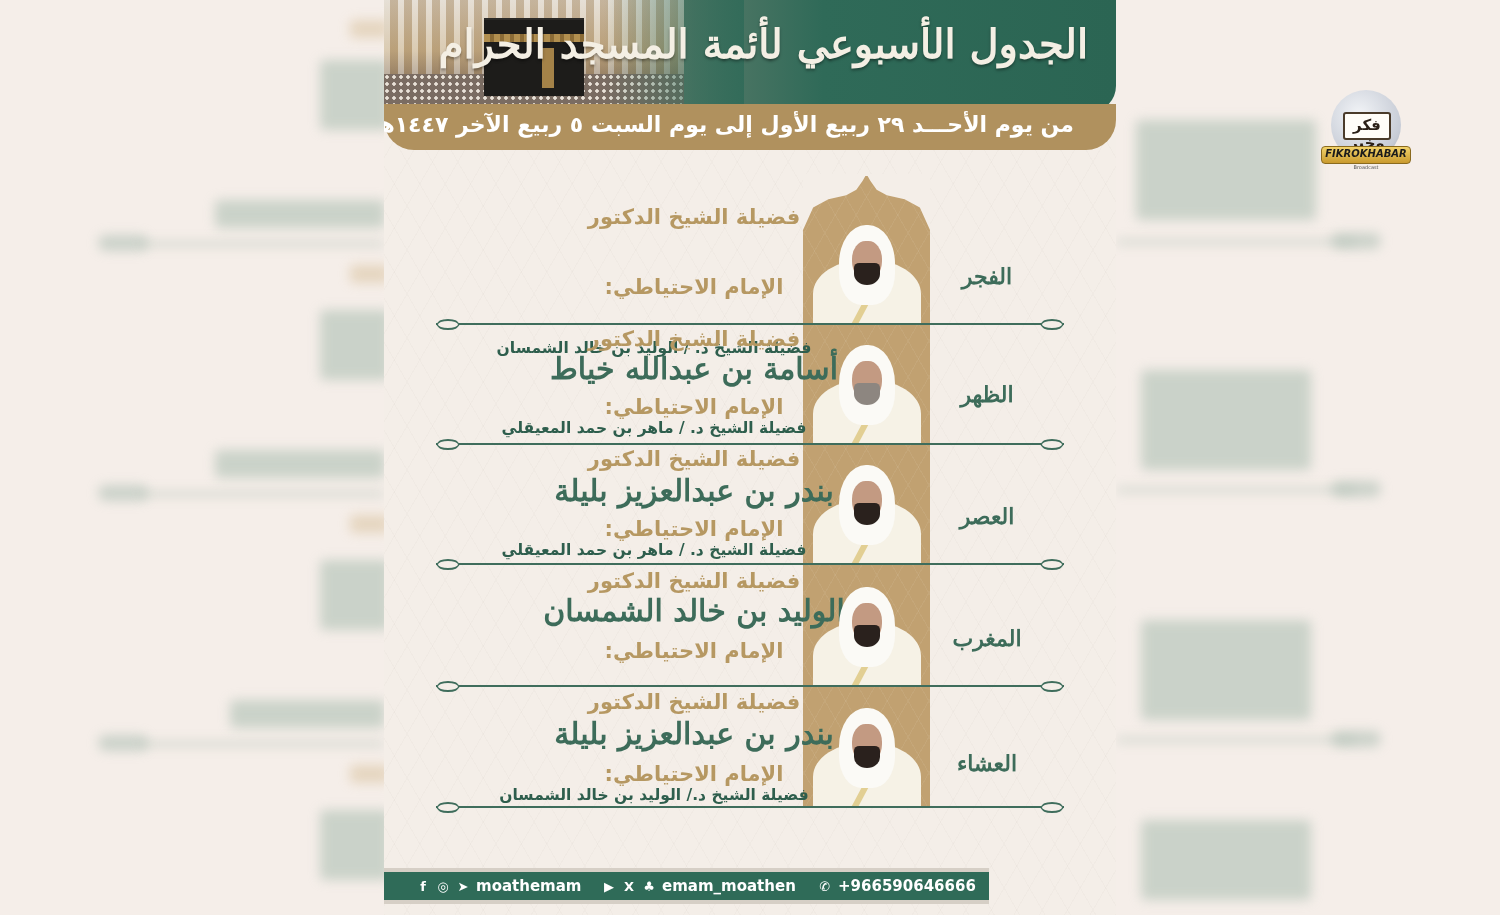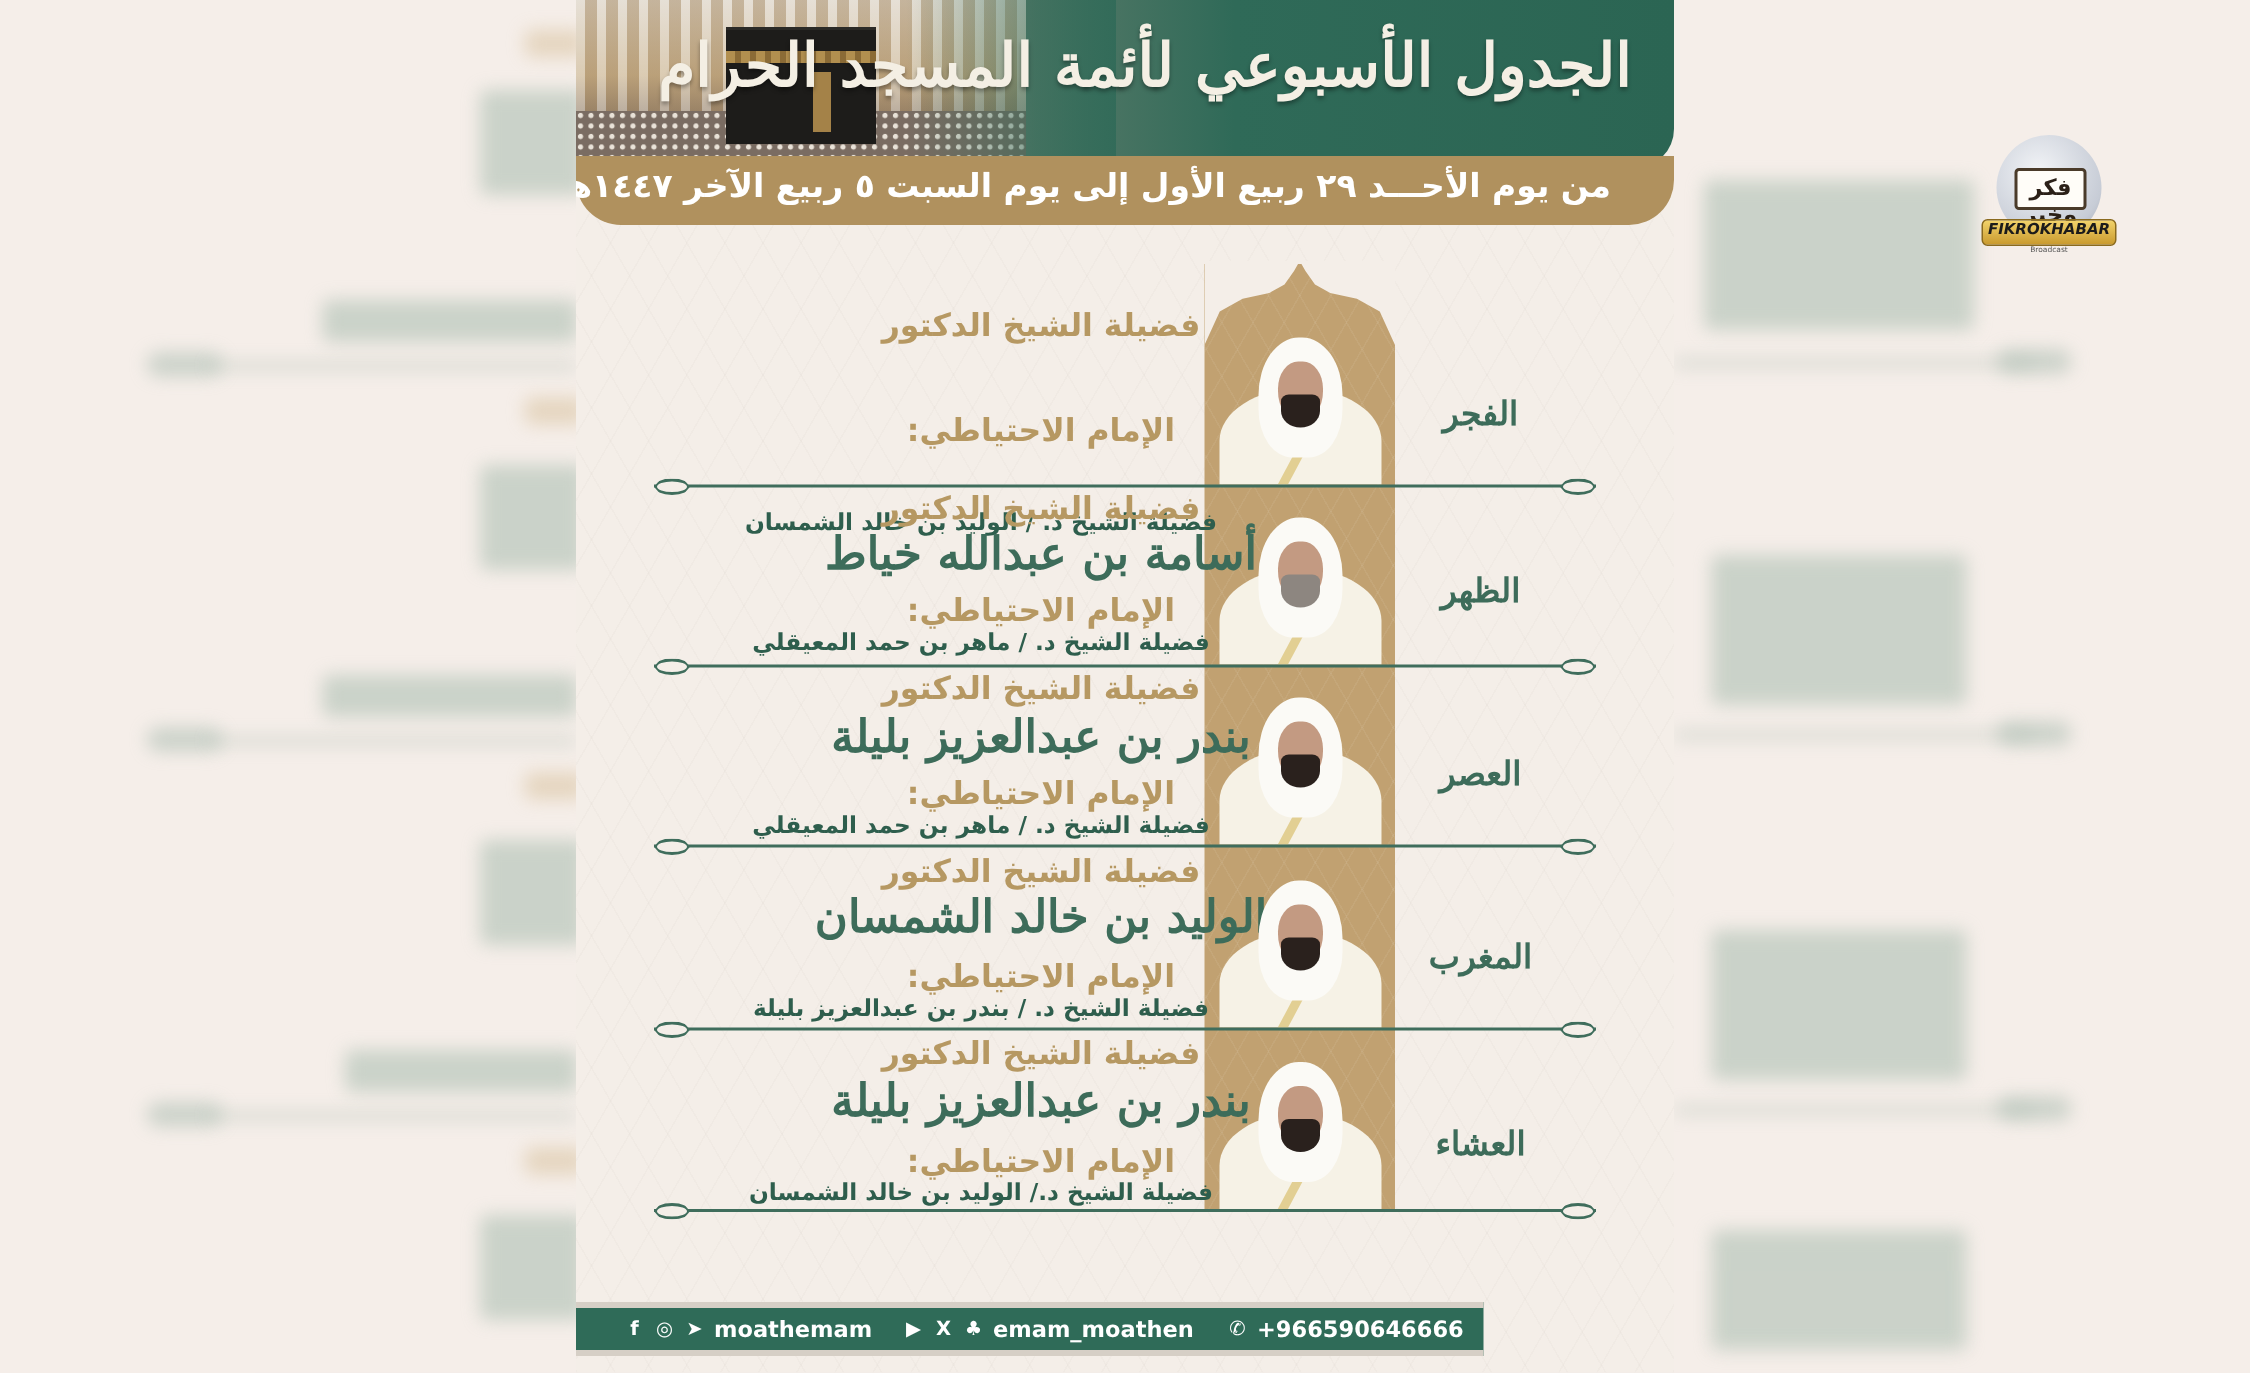--- a/index.html
+++ b/index.html
@@ -332,21 +332,20 @@
     </div>
     <div class="divider"></div>
     <div class="cap left"></div>
     <div class="cap right"></div>
   </div>
 
   <div class="row" style="top:567px;">
     <div class="label-small" style="top:2px;">فضيلة الشيخ الدكتور</div>
     <div class="name-calli" style="top:26px;">الوليد بن خالد الشمسان</div>
     <div class="label-small backup-label" style="top:72px;">الإمام الاحتياطي:</div>
-    <div class="backup-name" style="top:96px;">فضيلة الشيخ د. / بندر بن عبدالعزيز بليلة</div>
     <div class="prayer" style="top:58px;">المغرب</div>
     <div class="imam-photo" style="top:14px;">
       <div class="robe"></div>
         <div class="head"></div>
         <div class="face"></div>
         <div class="beard"></div>
     </div>
     <div class="divider"></div>
     <div class="cap left"></div>
     <div class="cap right"></div>

